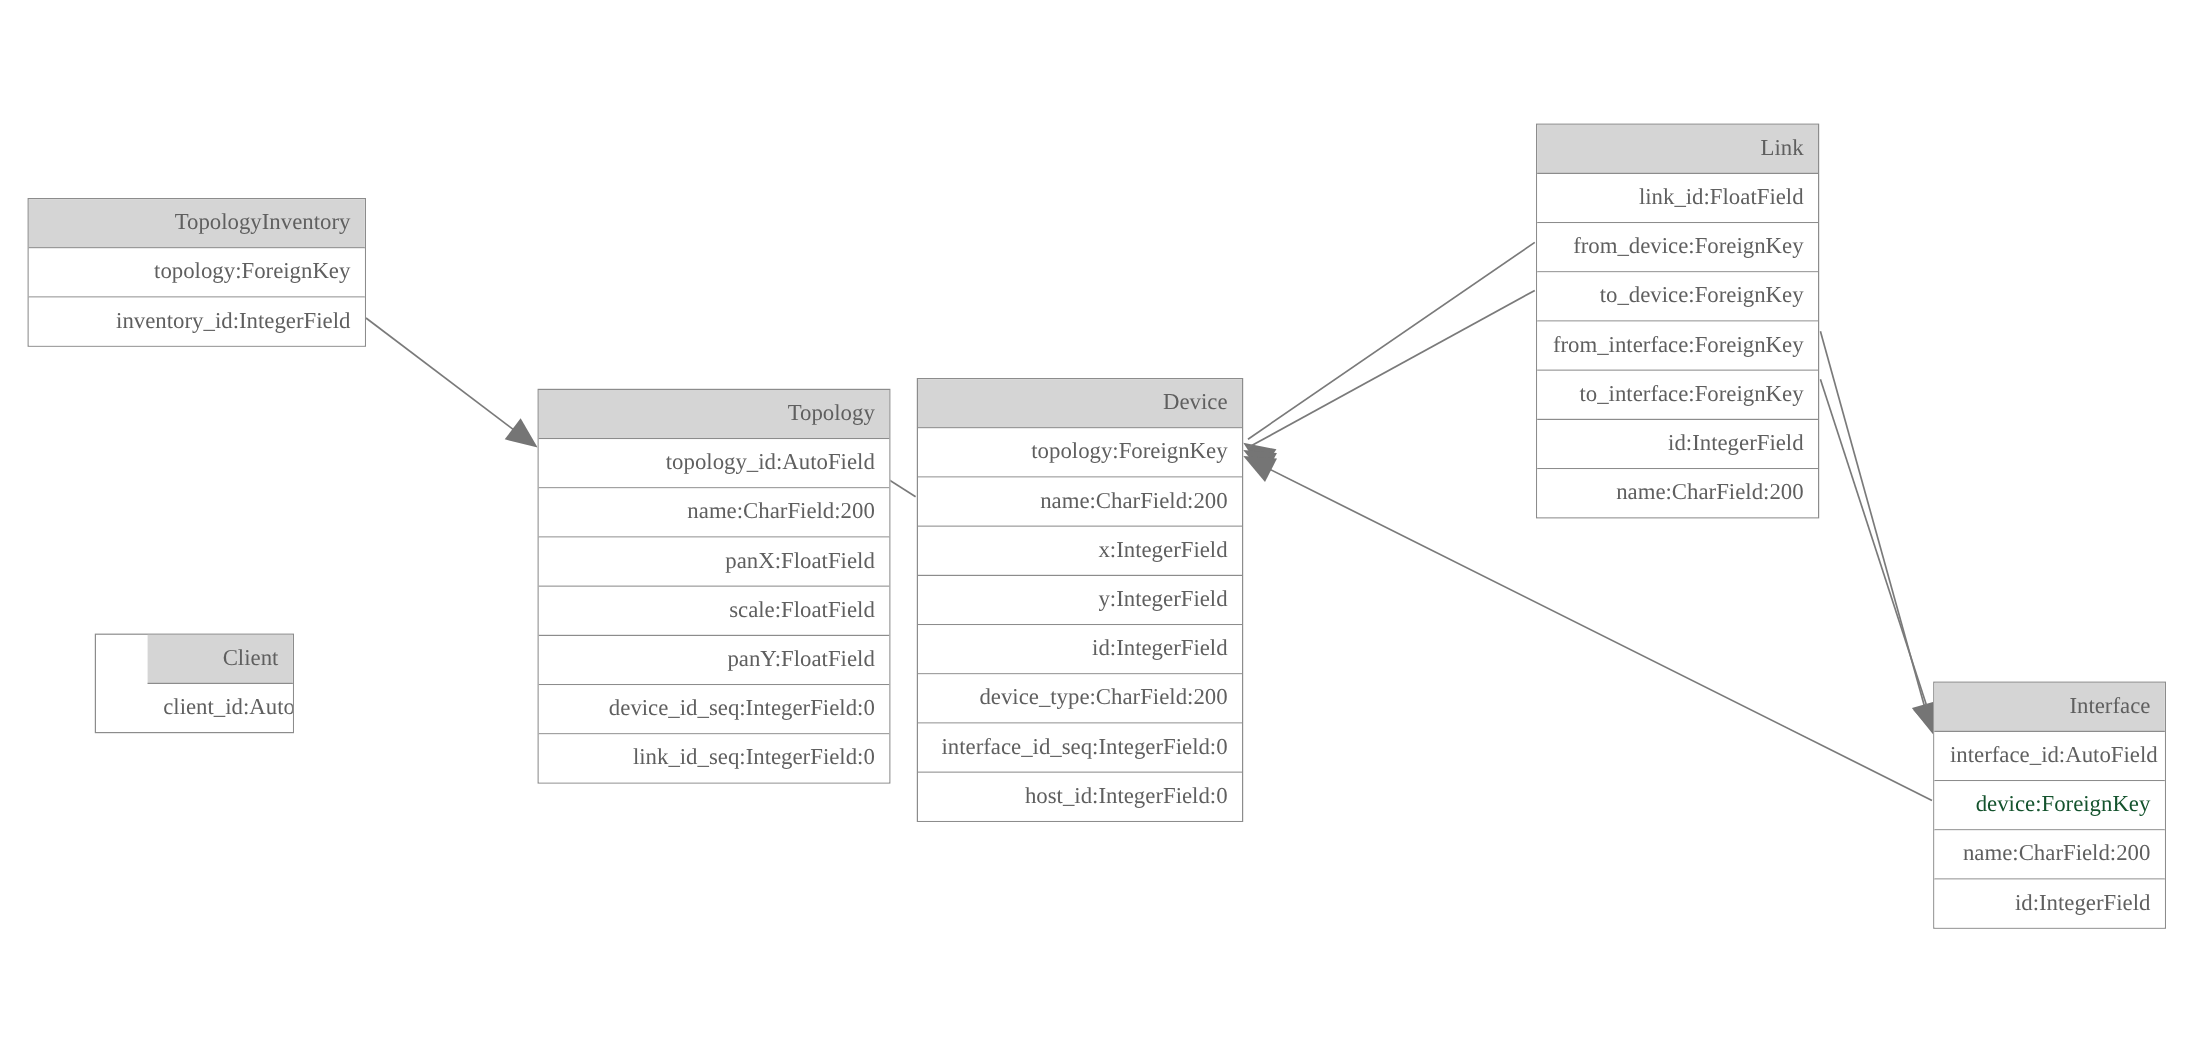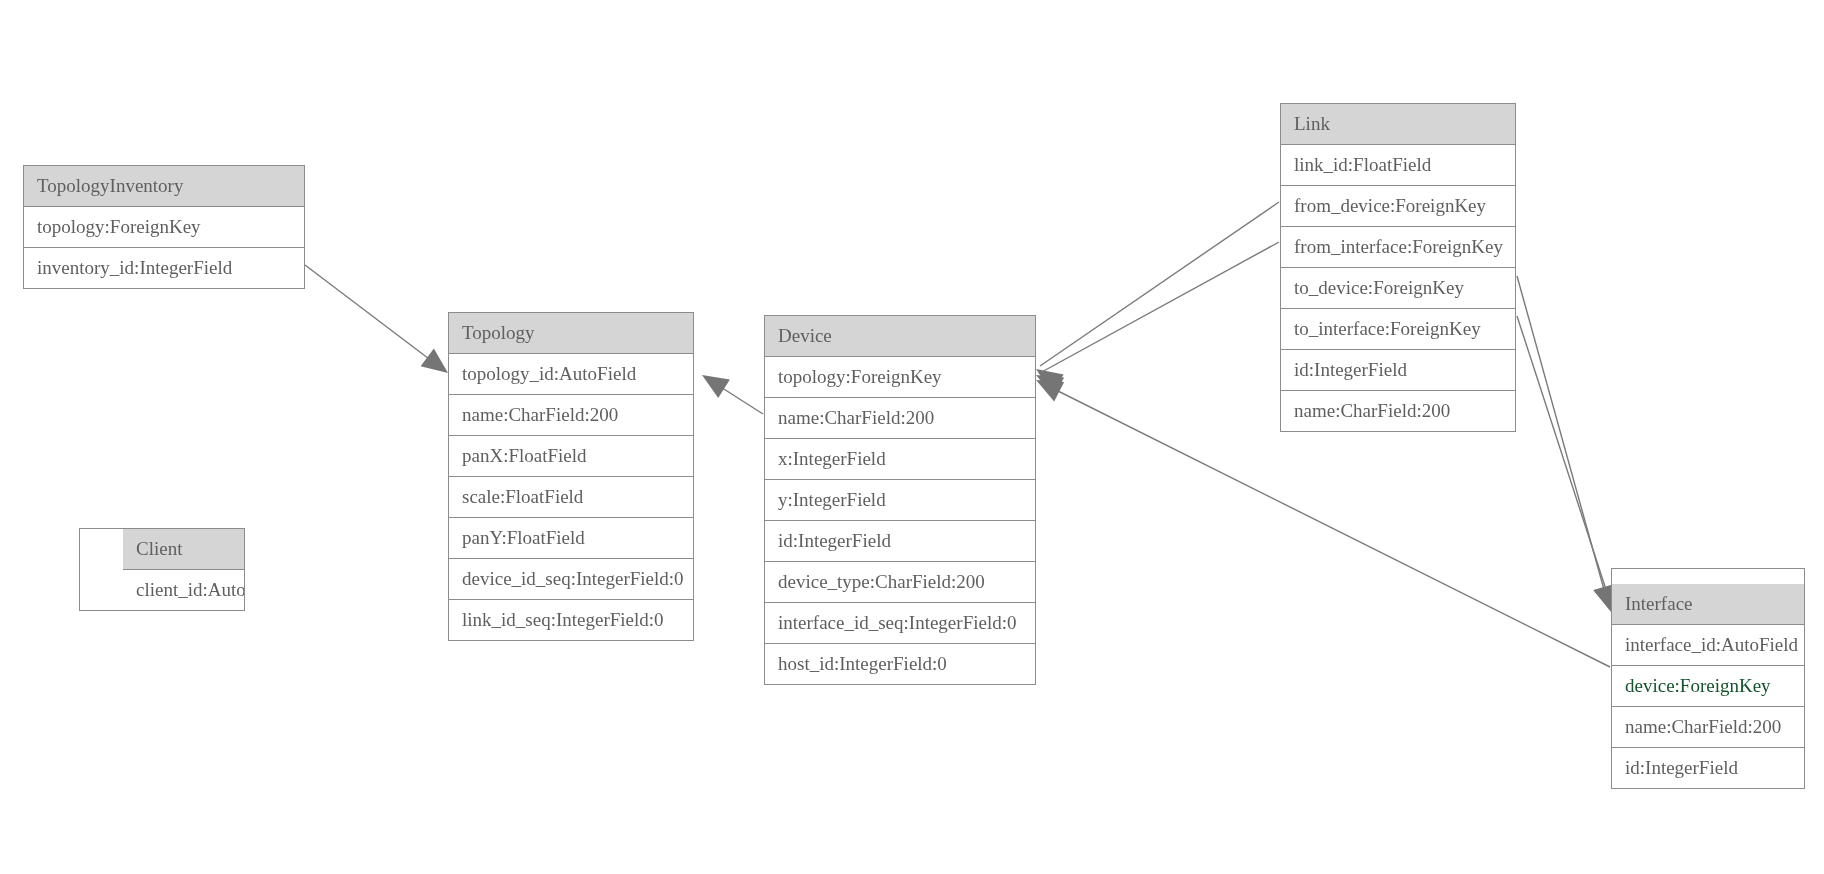--- a/index.html
+++ b/index.html
@@ -22,20 +22,21 @@
     width: 1824px;
     height: 874px;
     pointer-events: none;
   }
   .entity {
     position: absolute;
     box-sizing: border-box;
     border: 1px solid #8c8c8c;
     background: #ffffff;
     z-index: 2;
+    text-align: right;
   }
   .entity-title {
     background: #d5d5d5;
     border-bottom: 1px solid #8c8c8c;
     color: #5f5f5f;
     font-size: 19px;
     line-height: 40px;
     height: 40px;
     padding: 0 12px 0 13px;
     white-space: nowrap;
@@ -98,21 +99,21 @@
         <title>Link.to_interface -&gt; Interface.interface_id</title>
       </g>
     </svg>
 
   <div id="entity-layer">
       <div class="entity" style="left: 23px; top: 165px; width: 282px; border-color: rgb(140, 140, 140);">
         <div class="entity-title" style="background: rgb(213, 213, 213); border-bottom-color: rgb(140, 140, 140); color: rgb(95, 95, 95);">TopologyInventory</div>
         <div class="entity-field" style="border-bottom-color: rgb(140, 140, 140); color: rgb(95, 95, 95); background: rgb(255, 255, 255);">topology:ForeignKey</div>
         <div class="entity-field" style="border-bottom-color: rgb(140, 140, 140); color: rgb(95, 95, 95); background: rgb(255, 255, 255);">inventory_id:IntegerField</div>
       </div>
-      <div class="entity" style="left: 448px; top: 312px; width: 246px; border-color: rgb(140, 140, 140);">
+      <div class="entity" style="left: 448px; top: 324px; width: 294px; border-color: rgb(140, 140, 140);">
         <div class="entity-title" style="background: rgb(213, 213, 213); border-bottom-color: rgb(140, 140, 140); color: rgb(95, 95, 95);">Topology</div>
         <div class="entity-field" style="border-bottom-color: rgb(140, 140, 140); color: rgb(95, 95, 95); background: rgb(255, 255, 255);">topology_id:AutoField</div>
         <div class="entity-field" style="border-bottom-color: rgb(140, 140, 140); color: rgb(95, 95, 95); background: rgb(255, 255, 255);">name:CharField:200</div>
         <div class="entity-field" style="border-bottom-color: rgb(140, 140, 140); color: rgb(95, 95, 95); background: rgb(255, 255, 255);">panX:FloatField</div>
         <div class="entity-field" style="border-bottom-color: rgb(140, 140, 140); color: rgb(95, 95, 95); background: rgb(255, 255, 255);">scale:FloatField</div>
         <div class="entity-field" style="border-bottom-color: rgb(140, 140, 140); color: rgb(95, 95, 95); background: rgb(255, 255, 255);">panY:FloatField</div>
         <div class="entity-field" style="border-bottom-color: rgb(140, 140, 140); color: rgb(95, 95, 95); background: rgb(255, 255, 255);">device_id_seq:IntegerField:0</div>
         <div class="entity-field" style="border-bottom-color: rgb(140, 140, 140); color: rgb(95, 95, 95); background: rgb(255, 255, 255);">link_id_seq:IntegerField:0</div>
       </div>
       <div class="entity" style="left: 79px; top: 528px; width: 166px; border-color: rgb(140, 140, 140); padding-left: 43px;">
@@ -127,28 +128,28 @@
         <div class="entity-field" style="border-bottom-color: rgb(140, 140, 140); color: rgb(95, 95, 95); background: rgb(255, 255, 255);">y:IntegerField</div>
         <div class="entity-field" style="border-bottom-color: rgb(140, 140, 140); color: rgb(95, 95, 95); background: rgb(255, 255, 255);">id:IntegerField</div>
         <div class="entity-field" style="border-bottom-color: rgb(140, 140, 140); color: rgb(95, 95, 95); background: rgb(255, 255, 255);">device_type:CharField:200</div>
         <div class="entity-field" style="border-bottom-color: rgb(140, 140, 140); color: rgb(95, 95, 95); background: rgb(255, 255, 255);">interface_id_seq:IntegerField:0</div>
         <div class="entity-field" style="border-bottom-color: rgb(140, 140, 140); color: rgb(95, 95, 95); background: rgb(255, 255, 255);">host_id:IntegerField:0</div>
       </div>
       <div class="entity" style="left: 1280px; top: 103px; width: 236px; border-color: rgb(140, 140, 140);">
         <div class="entity-title" style="background: rgb(213, 213, 213); border-bottom-color: rgb(140, 140, 140); color: rgb(95, 95, 95);">Link</div>
         <div class="entity-field" style="border-bottom-color: rgb(140, 140, 140); color: rgb(95, 95, 95); background: rgb(255, 255, 255);">link_id:FloatField</div>
         <div class="entity-field" style="border-bottom-color: rgb(140, 140, 140); color: rgb(95, 95, 95); background: rgb(255, 255, 255);">from_device:ForeignKey</div>
+        <div class="entity-field" style="border-bottom-color: rgb(140, 140, 140); color: rgb(95, 95, 95); background: rgb(255, 255, 255);">to_device:ForeignKey</div>
         <div class="entity-field" style="border-bottom-color: rgb(140, 140, 140); color: rgb(95, 95, 95); background: rgb(255, 255, 255);">from_interface:ForeignKey</div>
-        <div class="entity-field" style="border-bottom-color: rgb(140, 140, 140); color: rgb(95, 95, 95); background: rgb(255, 255, 255);">to_device:ForeignKey</div>
         <div class="entity-field" style="border-bottom-color: rgb(140, 140, 140); color: rgb(95, 95, 95); background: rgb(255, 255, 255);">to_interface:ForeignKey</div>
         <div class="entity-field" style="border-bottom-color: rgb(140, 140, 140); color: rgb(95, 95, 95); background: rgb(255, 255, 255);">id:IntegerField</div>
         <div class="entity-field" style="border-bottom-color: rgb(140, 140, 140); color: rgb(95, 95, 95); background: rgb(255, 255, 255);">name:CharField:200</div>
       </div>
       <div class="entity" style="left: 1611px; top: 568px; width: 194px; border-color: rgb(140, 140, 140);">
-        <div class="entity-title" style="background: rgb(213, 213, 213); border-bottom-color: rgb(140, 140, 140); color: rgb(95, 95, 95); margin-top: 15px;">Interface</div>
+        <div class="entity-title" style="background: rgb(213, 213, 213); border-bottom-color: rgb(140, 140, 140); color: rgb(95, 95, 95);">Interface</div>
         <div class="entity-field" style="border-bottom-color: rgb(140, 140, 140); color: rgb(95, 95, 95); background: rgb(255, 255, 255);">interface_id:AutoField</div>
         <div class="entity-field" style="border-bottom-color: rgb(140, 140, 140); color: #14532d; background: rgb(255, 255, 255);">device:ForeignKey</div>
         <div class="entity-field" style="border-bottom-color: rgb(140, 140, 140); color: rgb(95, 95, 95); background: rgb(255, 255, 255);">name:CharField:200</div>
         <div class="entity-field" style="border-bottom-color: rgb(140, 140, 140); color: rgb(95, 95, 95); background: rgb(255, 255, 255);">id:IntegerField</div>
       </div>
     </div>
 
 </div>
 
 </body></html>

